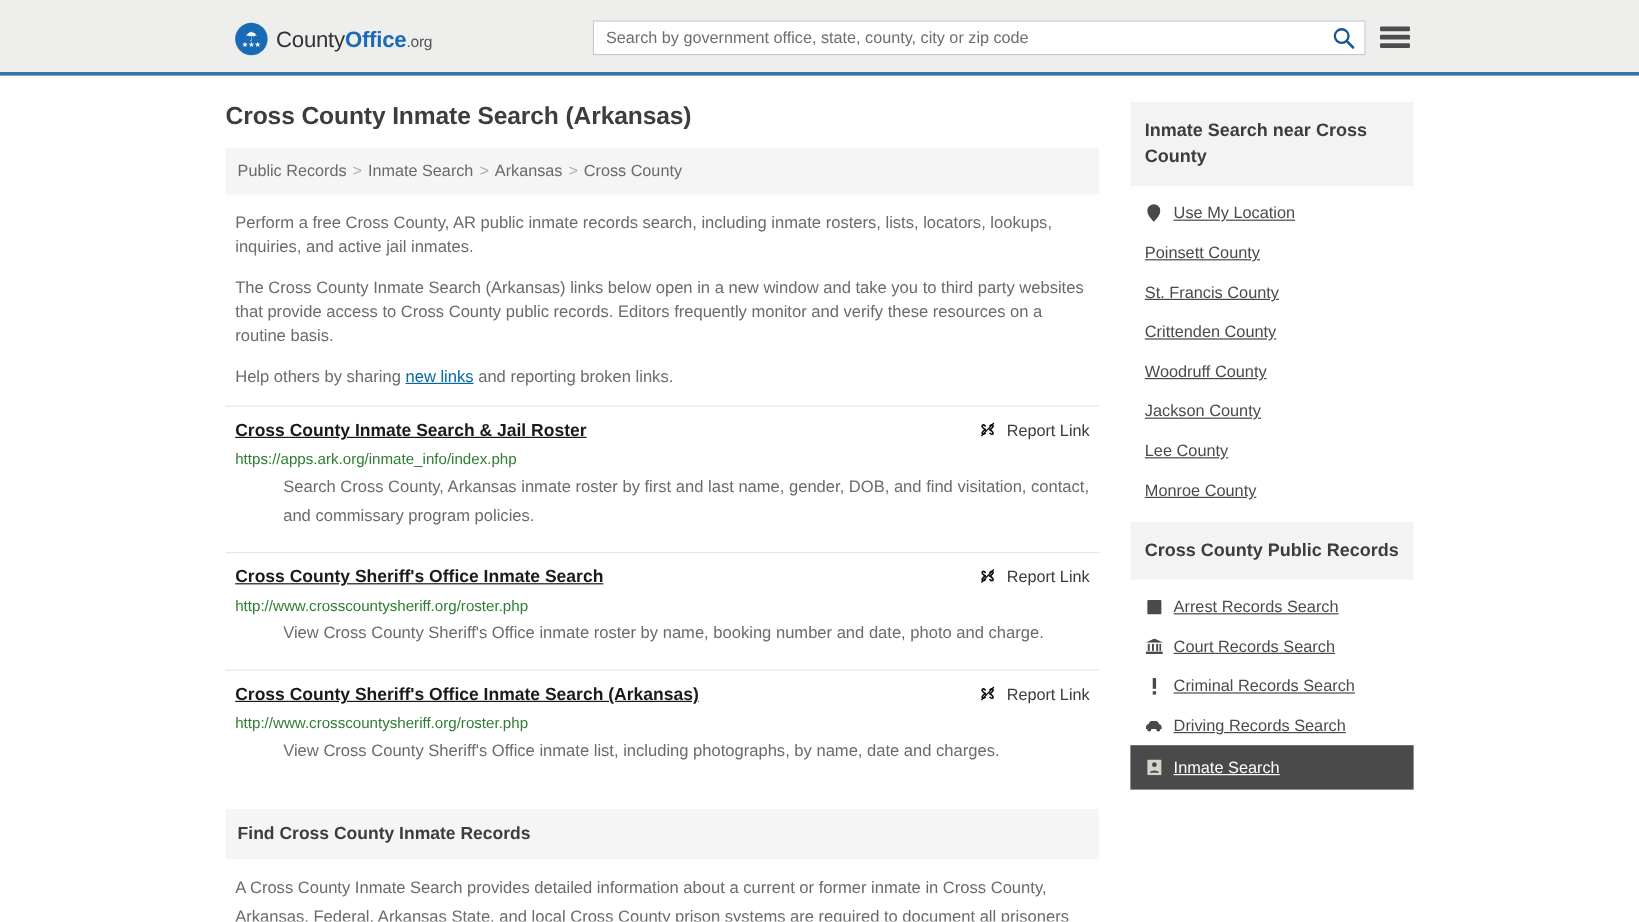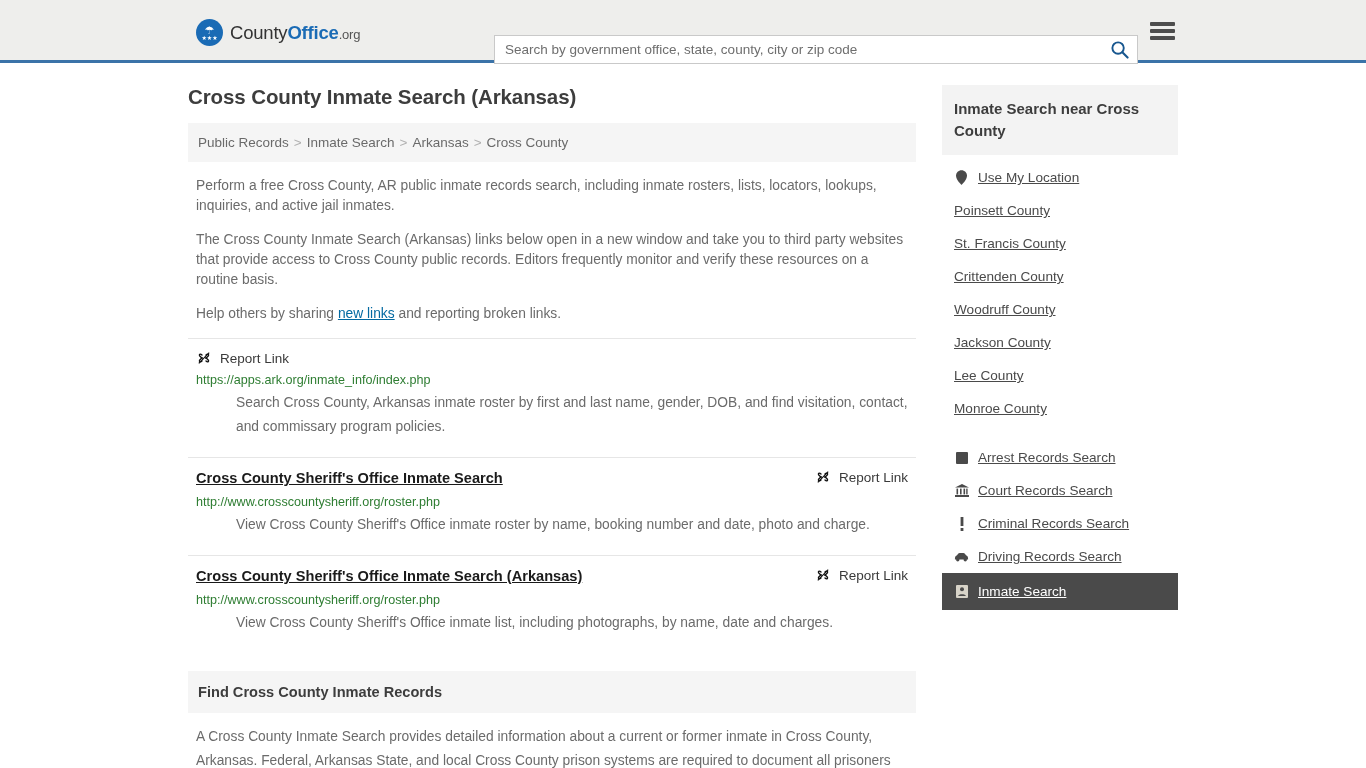--- a/index.html
+++ b/index.html
@@ -63,21 +63,21 @@
     color: #333333;
     letter-spacing: -0.2px;
     white-space: nowrap;
   }
   .logo-text .bold { font-weight: bold; color: #1a6bb5; }
   .logo-text .dotorg { color: #555555; font-size: 13px; }
 
   .search-wrap {
     position: absolute;
     left: 494px;
-    top: 35px;
+    top: 17px;
     width: 644px;
     height: 29px;
     background: #ffffff;
     border: 1px solid #c9c9c9;
     display: flex;
     align-items: center;
   }
   .search-input {
     border: none;
     outline: none;
@@ -306,20 +306,21 @@
       <div class="breadcrumb">
         <a href="#">Public Records</a><span class="sep">&gt;</span><a href="#">Inmate Search</a><span class="sep">&gt;</span><a href="#">Arkansas</a><span class="sep">&gt;</span><span class="current">Cross County</span>
       </div>
 
       <p class="intro">Perform a free Cross County, AR public inmate records search, including inmate rosters, lists, locators, lookups, inquiries, and active jail inmates.</p>
       <p class="intro">The Cross County Inmate Search (Arkansas) links below open in a new window and take you to third party websites that provide access to Cross County public records. Editors frequently monitor and verify these resources on a routine basis.</p>
       <p class="intro"><span>Help others by sharing </span><a href="#">new links</a><span> and reporting broken links.</span></p>
 
       <div class="result">
         <div class="result-head">
+          <a class="result-title" href="#">Cross County Inmate Search &amp; Jail Roster</a>
           <a class="report-link" href="#">
             <svg width="16" height="16" viewBox="0 0 20 20">
               <path d="M7.5 6.2 C5.2 4 3.2 5.8 5.0 7.8 L7.6 10.3" fill="none" stroke="#111" stroke-width="1.7" stroke-linecap="round"></path>
               <path d="M12.5 13.8 C14.8 16 16.8 14.2 15.0 12.2 L12.4 9.7" fill="none" stroke="#111" stroke-width="1.7" stroke-linecap="round"></path>
               <path d="M12.5 6.2 C14.8 4 16.8 5.8 15.0 7.8 L12.4 10.3" fill="none" stroke="#111" stroke-width="1.7" stroke-linecap="round"></path>
               <path d="M7.5 13.8 C5.2 16 3.2 14.2 5.0 12.2 L7.6 9.7" fill="none" stroke="#111" stroke-width="1.7" stroke-linecap="round"></path>
               <line x1="3.5" y1="16.8" x2="16.5" y2="3.2" stroke="#111" stroke-width="1.4"></line>
             </svg>
             <span>Report Link</span>
           </a>
@@ -401,20 +402,21 @@
           <a class="panel-item" href="#">
             <span class="label">Lee County</span>
           </a>
           <a class="panel-item" href="#">
             <span class="label">Monroe County</span>
           </a>
         </div>
       </div>
 
       <div class="panel">
+        <div class="panel-head">Cross County Public Records</div>
         <div class="panel-list">
 
           <a class="panel-item" href="#">
             <span class="ico">
               <svg width="12" height="12" viewBox="0 0 12 12">
                   <rect x="0" y="0" width="12" height="12" rx="1" fill="#4a4a4a"></rect>
                 </svg>
             </span>
             <span class="label">Arrest Records Search</span>
           </a>

